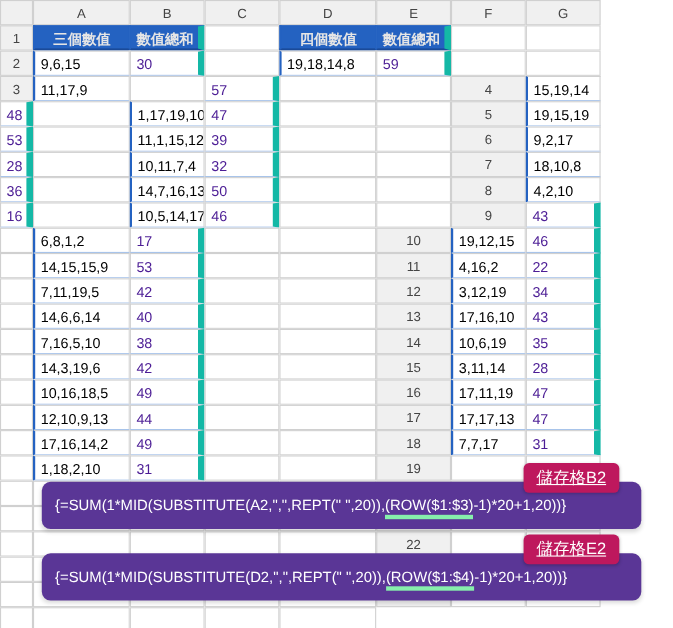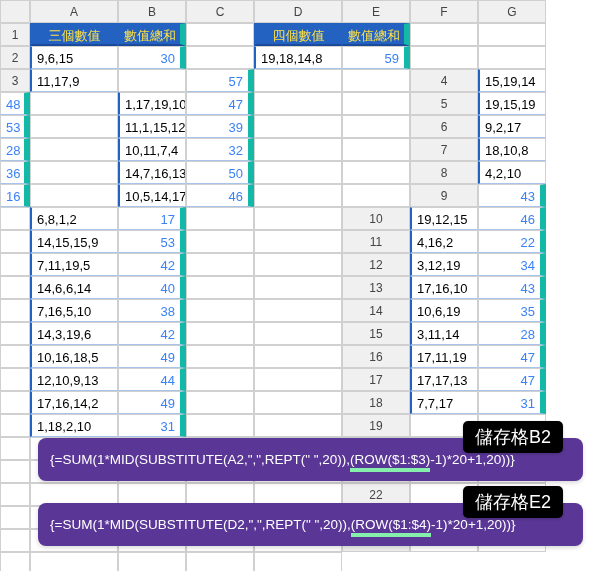--- a/index.html
+++ b/index.html
@@ -30,32 +30,31 @@
   .cell {
     border: 1px solid #d0d0d0;
     line-height: 23px;
     padding: 0 5px;
     background: #fff;
     white-space: nowrap;
     overflow: hidden;
   }
   .th {
     background: #2462c1;
-    color: #fde047;
+    color: #e5e5e5;
     text-align: center;
-    font-weight: normal;
+    font-weight: bold;
     border: 1px solid #2462c1;
     border-bottom: 2px solid #1a4a99;
   }
   .th-right {
     text-align: right;
   }
   .val {
-    color: #3b82f6;
-    text-align: right;
+    color: #4c1d95;
   }
   .tbl-border-l { border-left: 2px solid #2462c1; }
   .tbl-border-r { border-right: 6px solid #14b8a6; }
   .tbl-border-b { border-bottom: 2px solid #2462c1; }
   .tbl-row-sep { border-bottom: 1px solid #a8c4ea; }
   
   .callouts {
     position: absolute;
     left: 38px;
     top: 438px;
@@ -69,26 +68,27 @@
     margin-bottom: 22px;
     position: relative;
     box-shadow: 0 2px 4px rgba(0,0,0,0.15);
     font-size: 13.5px;
     white-space: nowrap;
   }
   .callout-label {
     position: absolute;
     top: -17px;
     right: 20px;
-    background: #000000;
+    background: #be185d;
     color: #fff;
     padding: 4px 12px;
     border-radius: 5px;
-    font-size: 18px;
+    font-size: 15px;
     box-shadow: 0 1px 3px rgba(0,0,0,0.2);
+    text-decoration: underline;
   }
   .hl {
     border-bottom: 4px solid #86efac;
     padding-bottom: 1px;
   }
 </style>
 </head>
 <body>
 
 <div class="sheet" id="grid">

